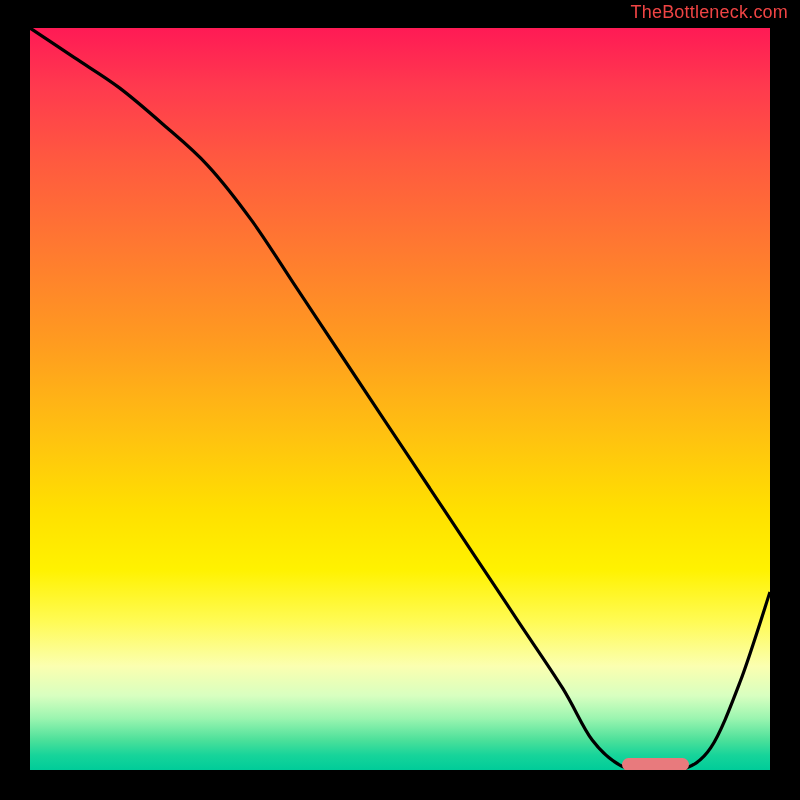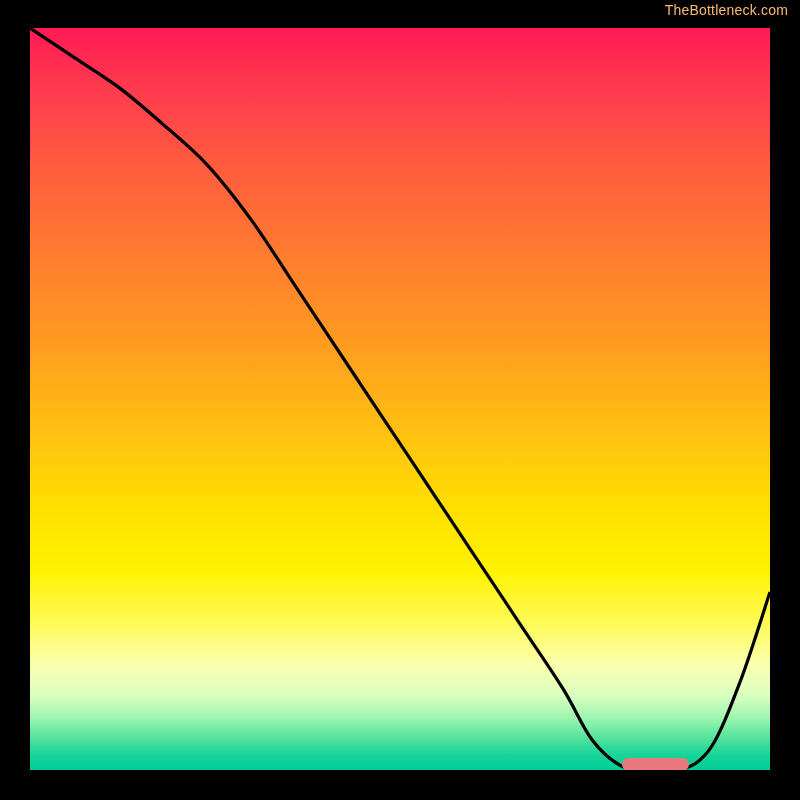--- a/index.html
+++ b/index.html
@@ -13,22 +13,22 @@
   }
   .frame {
     position: relative;
     width: 800px;
     height: 800px;
   }
   .watermark {
     position: absolute;
     top: 2px;
     right: 12px;
-    color: #fdba74;
-    font-size: 14px;
+    color: #ef4444;
+    font-size: 18px;
     font-weight: 500;
     letter-spacing: 0.2px;
     z-index: 40;
   }
   .plot-area {
     position: absolute;
     left: 30px;
     top: 28px;
     width: 740px;
     height: 742px;

